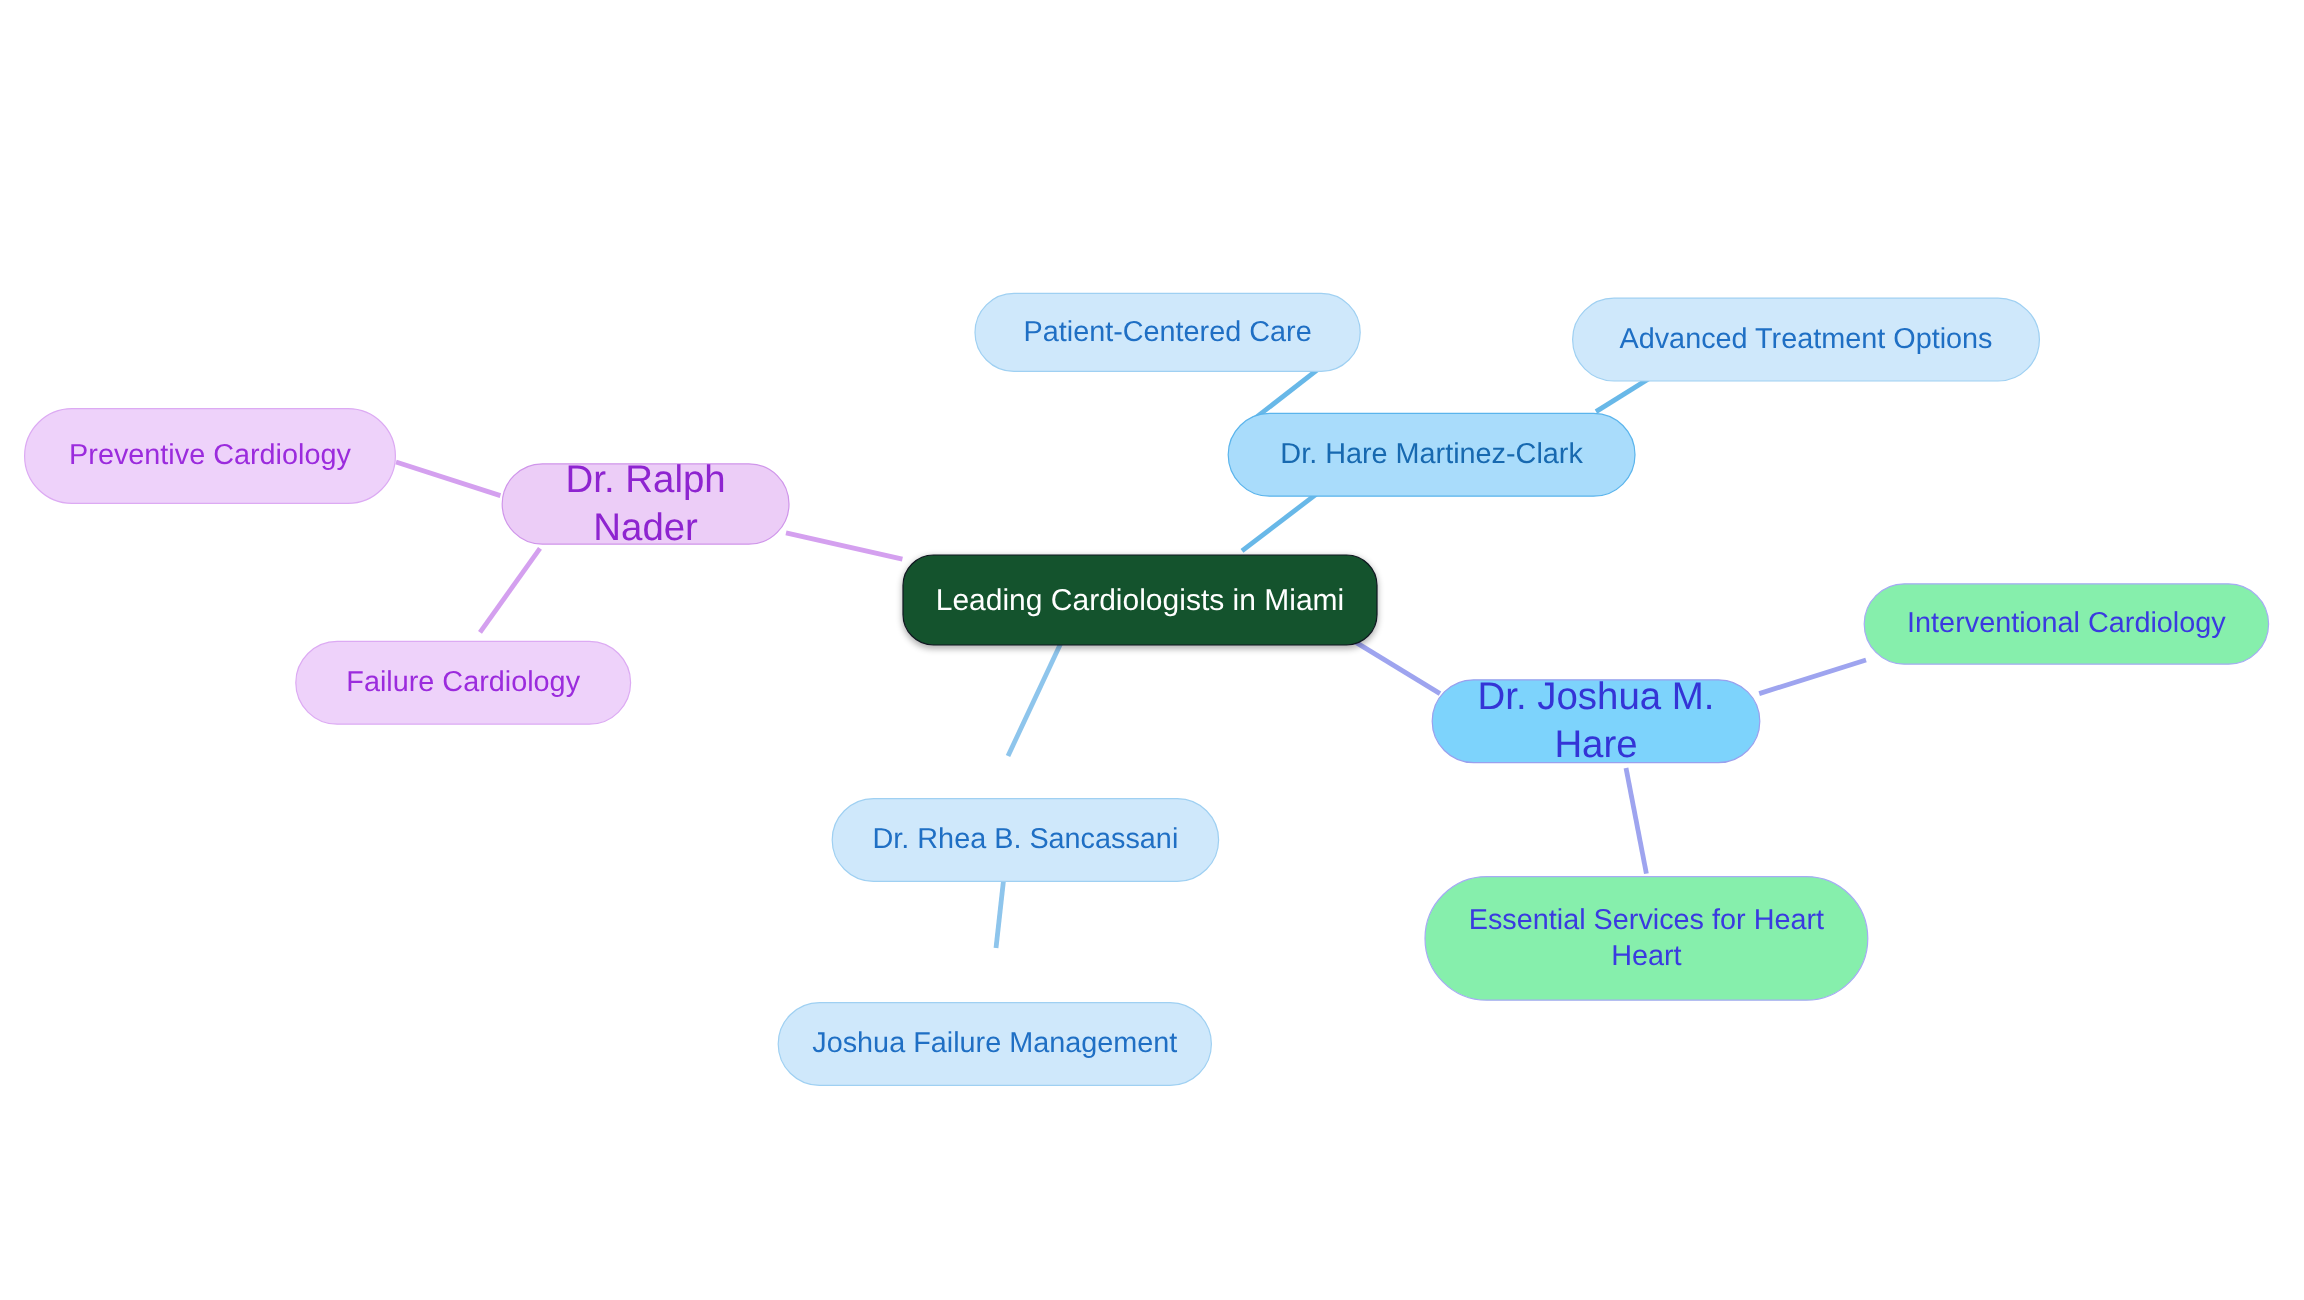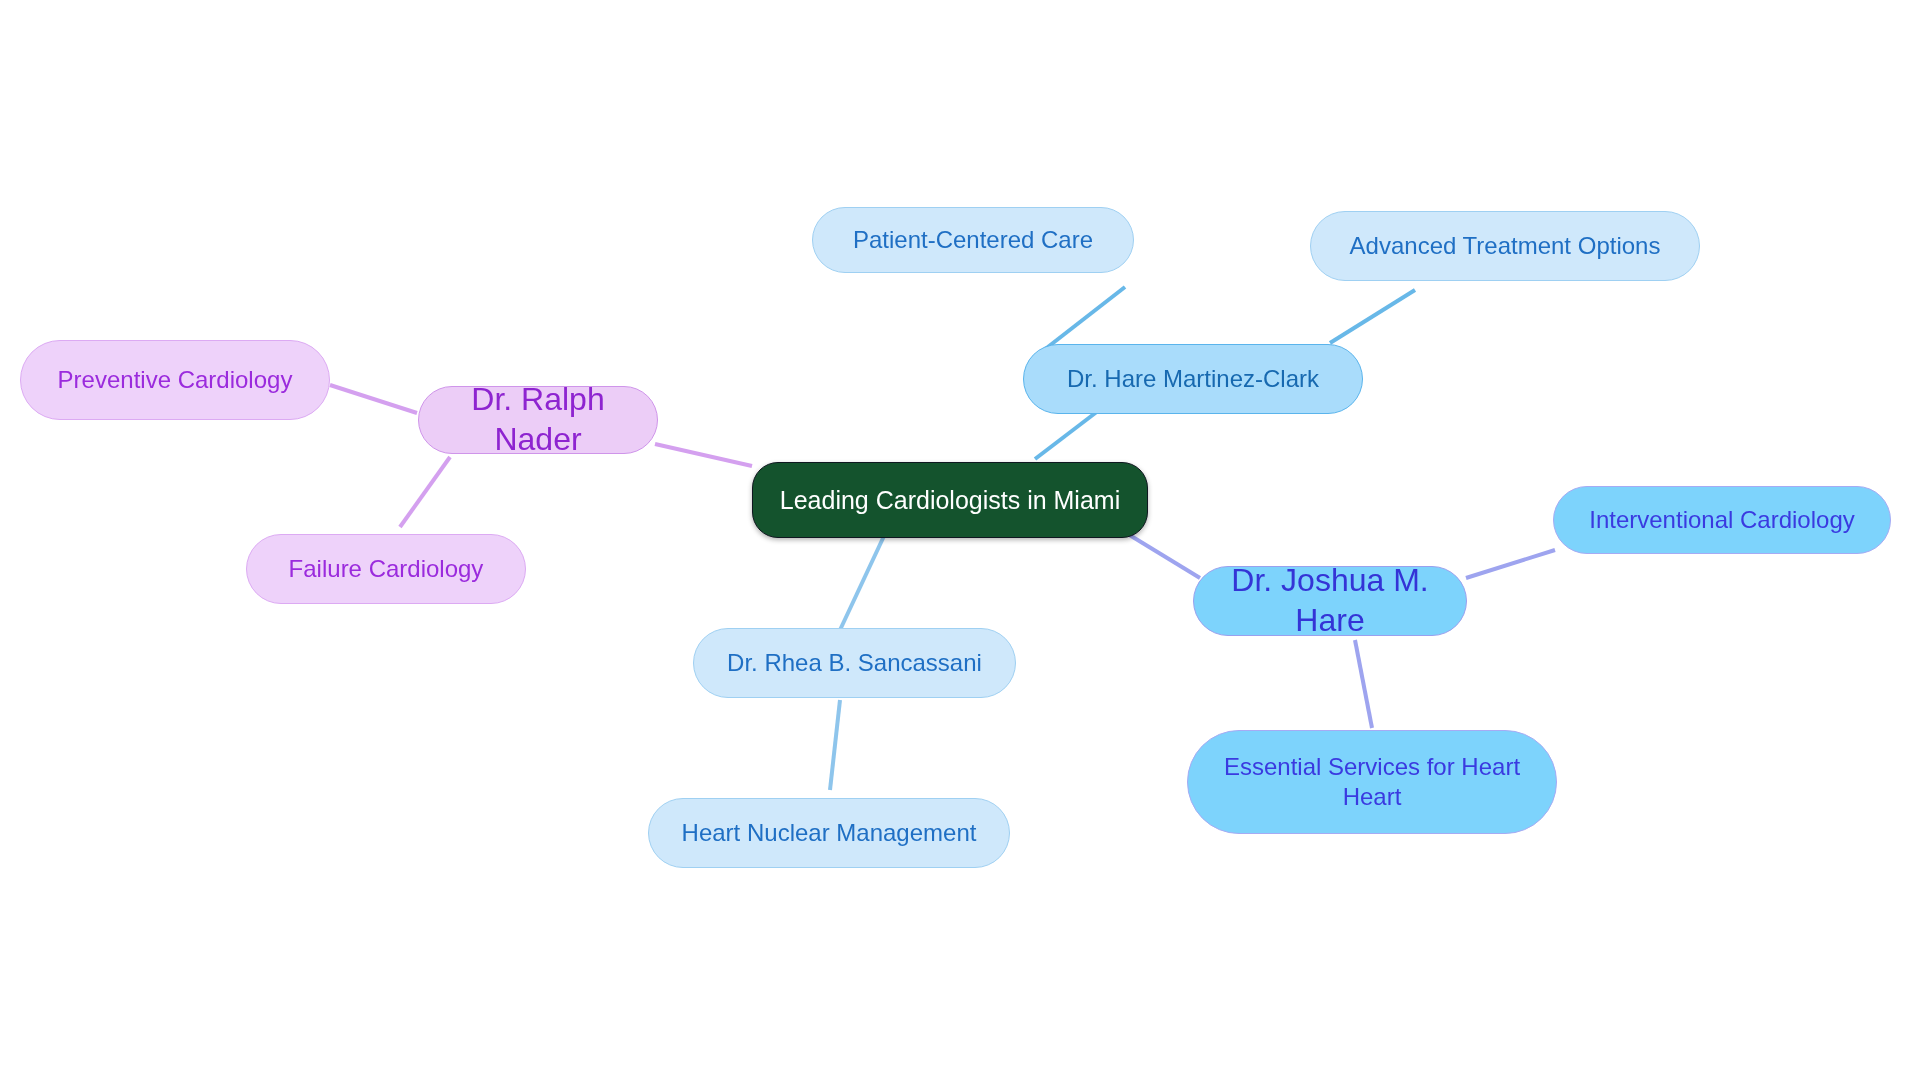--- a/index.html
+++ b/index.html
@@ -52,41 +52,42 @@
     background: #a9dcfb;
     border-color: #5ab4ec;
     color: #1769b0;
     font-size: 24px;
   }
   .node-blue-child {
     background: #cfe8fb;
     border-color: #9fd0f2;
     color: #1f6fc4;
     font-size: 24px;
+    margin-top: 37px;
   }
   .node-purple-parent {
     background: #eccdf7;
     border-color: #cf95ea;
     color: #8e24d0;
     font-size: 32px;
   }
   .node-purple-child {
     background: #eed2fa;
     border-color: #dcaaf3;
     color: #9b2bdd;
     font-size: 24px;
   }
   .node-indigo-parent {
     background: #7dd3fc;
     border-color: #9aa0ee;
     color: #3434d6;
     font-size: 32px;
   }
   .node-indigo-child {
-    background: #7dd3fc;
+    background: #86efac;
     border-color: #a6abf4;
     color: #3a3ae0;
     font-size: 24px;
   }
 </style>
 </head>
 <body>
 
 <div id="mindmap">
 
@@ -113,21 +114,21 @@
   <div class="node node-blue-child" style="left:1310px; top:211px; width:390px; height:70px;">Advanced Treatment Options</div>
 
   <div class="node node-purple-parent" style="left:418px; top:386px; width:240px; height:68px;">Dr. Ralph Nader</div>
 
   <div class="node node-purple-child" style="left:20px; top:340px; width:310px; height:80px;">Preventive Cardiology</div>
 
   <div class="node node-purple-child" style="left:246px; top:534px; width:280px; height:70px;">Failure Cardiology</div>
 
   <div class="node node-blue-child" style="left:693px; top:628px; width:323px; height:70px;">Dr. Rhea B. Sancassani</div>
 
-  <div class="node node-blue-child" style="left:648px; top:798px; width:362px; height:70px;">Heart Nuclear Management</div>
+  <div class="node node-blue-child" style="left:648px; top:798px; width:362px; height:70px;">Joshua Failure Management</div>
 
   <div class="node node-indigo-parent" style="left:1193px; top:566px; width:274px; height:70px;">Dr. Joshua M. Hare</div>
 
   <div class="node node-indigo-child" style="left:1553px; top:486px; width:338px; height:68px;">Interventional Cardiology</div>
 
   <div class="node node-indigo-child" style="left:1187px; top:730px; width:370px; height:104px;">Essential Services for Heart Heart</div>
 
 </div>
 
 </body></html>

